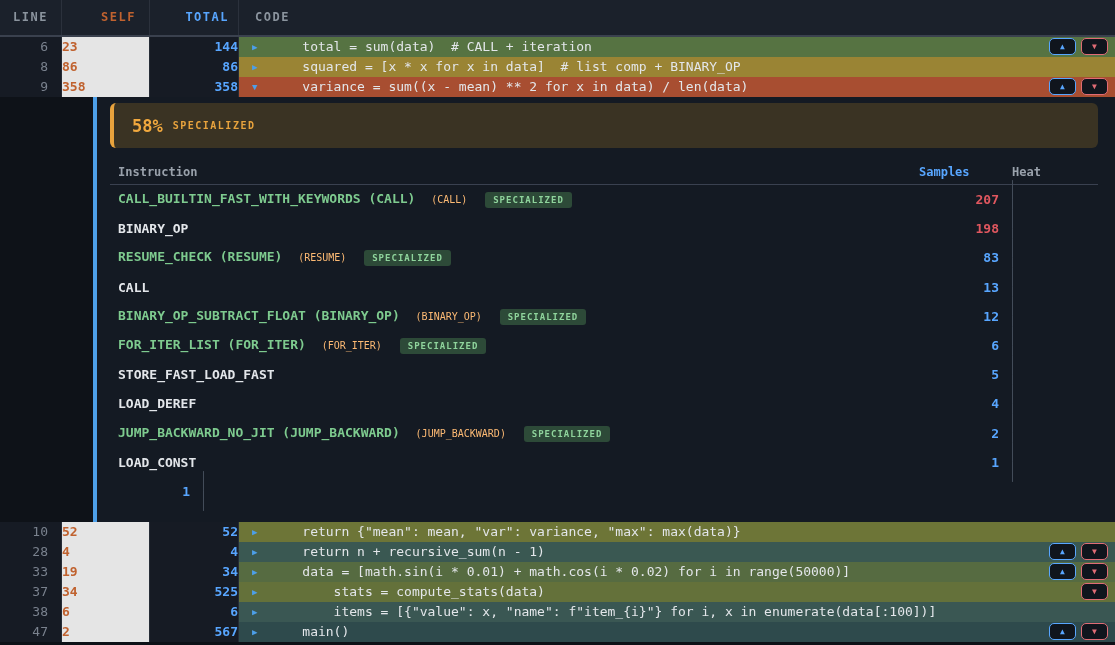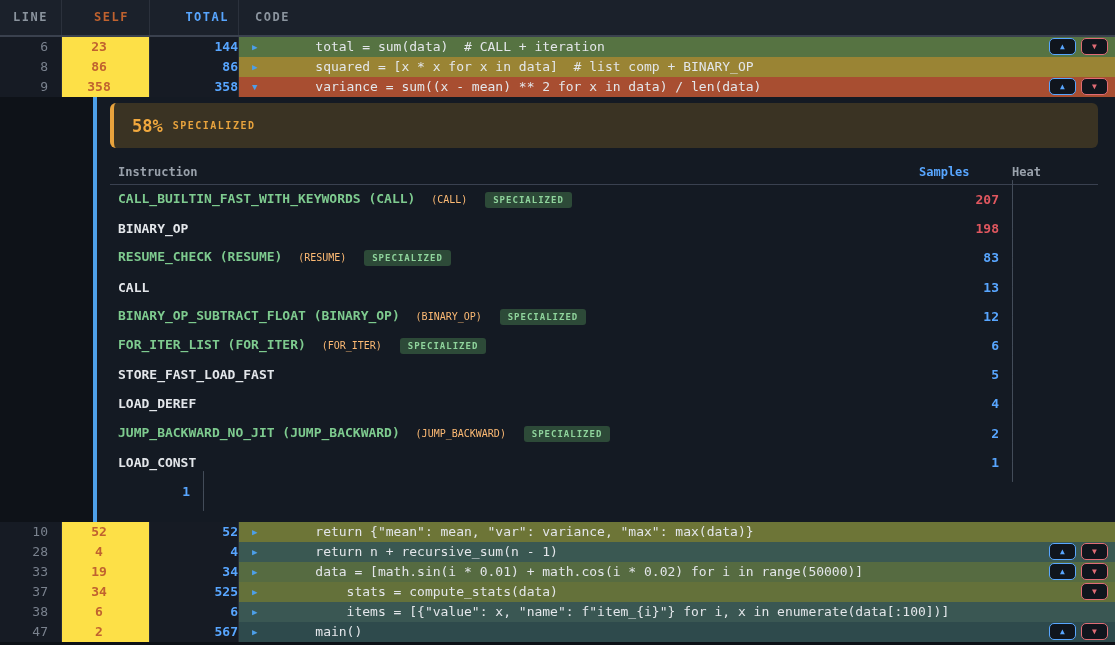--- a/index.html
+++ b/index.html
@@ -3,32 +3,32 @@
 <meta charset="utf-8">
 <style>
   html,body{margin:0;padding:0;background:#0d1117;}
   .app{position:relative;width:1115px;height:645px;background:#11151d;overflow:hidden;
        font-family:"DejaVu Sans Mono","Liberation Mono",monospace;}
   
   .thead{display:flex;height:37px;background:#1b212b;border-bottom:2px solid #3a414e;box-sizing:border-box;
          font-size:12px;font-weight:bold;letter-spacing:1.5px;color:#8b949e;line-height:35px;}
   .thead>div{box-sizing:border-box;}
   .hc-line{width:62px;text-align:right;padding-right:13px;border-right:1px solid #2b313c;}
-  .hc-self{width:88px;text-align:right;padding-right:20px;border-right:1px solid #2b313c;color:var(--accent-self,#c0622f);}
+  .hc-self{width:88px;text-align:right;padding-right:13px;border-right:1px solid #2b313c;color:var(--accent-self,#c0622f);}
   .hc-total{width:89px;text-align:right;padding-right:9px;border-right:1px solid #2b313c;color:var(--accent-total,#58a6ff);}
   .hc-code{flex:1;padding-left:16px;}
   
   .crow{display:flex;height:20px;font-size:13px;line-height:20px;}
   .crow>div{box-sizing:border-box;}
   .c-line{width:62px;background:#161b24;color:#7a828e;text-align:right;padding-right:13px;border-right:1px solid #262c36;}
-  .c-self{width:88px;background:#fde047;color:var(--accent-self,#c0622f);font-weight:bold;text-align:center;padding-right:13px;border-right:1px solid #262c36;}
+  .c-self{width:88px;background:#e5e5e5;color:var(--accent-self,#c0622f);font-weight:bold;text-align:left;padding-right:13px;border-right:1px solid #262c36;}
   .c-total{width:89px;background:#161b24;color:var(--accent-total,#58a6ff);font-weight:bold;text-align:right;border-right:1px solid #262c36;}
   .c-code{flex:1;position:relative;}
   .arrow{position:absolute;left:13px;top:0;font-size:9px;line-height:20px;color:var(--connector,#4d9fe8);}
-  .codepre{margin:0;padding-left:45px;font:13px/20px "DejaVu Sans Mono","Liberation Mono",monospace;
+  .codepre{margin:0;padding-left:32px;font:13px/20px "DejaVu Sans Mono","Liberation Mono",monospace;
            white-space:pre;color:#e3e6ea;overflow:hidden;}
   .rowbtns{position:absolute;right:7px;top:1px;display:flex;gap:5px;}
   .btn{width:27px;height:17px;border-radius:5px;background:#10151d;display:flex;align-items:center;justify-content:center;
        font-size:8px;padding:0;cursor:pointer;font-family:inherit;}
   .btn.up{border:1.5px solid var(--button-up,#58a6ff);color:var(--button-up,#58a6ff);}
   .btn.down{border:1.5px solid var(--button-down,#e06c75);color:var(--button-down,#e06c75);}
   
   .panel{position:relative;height:425px;background:#141a23;}
   .pgutter{position:absolute;left:0;top:0;width:93px;height:100%;background:#0e1218;}
   .connector{position:absolute;left:93px;top:0;width:4px;height:100%;background:var(--connector,#4d9fe8);}

